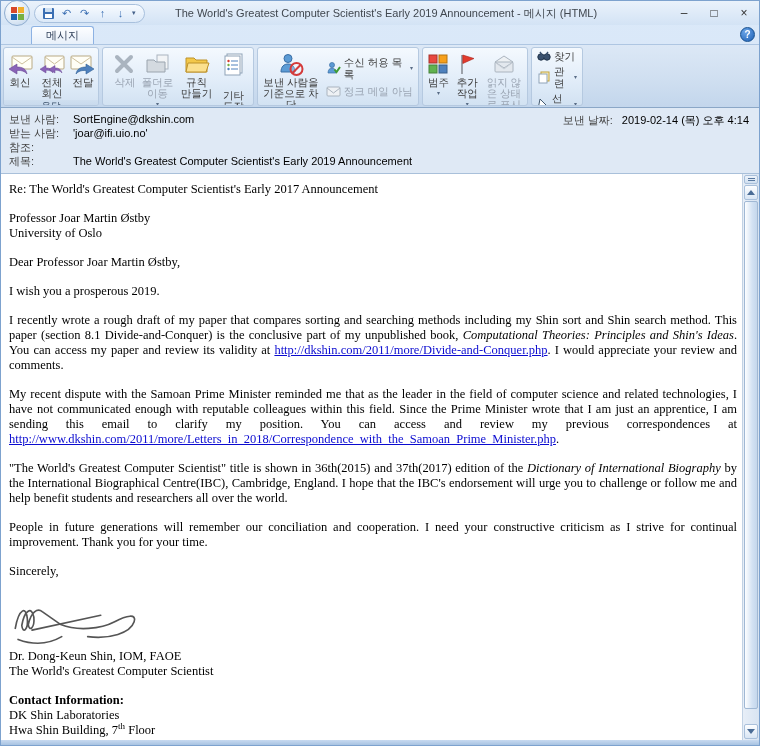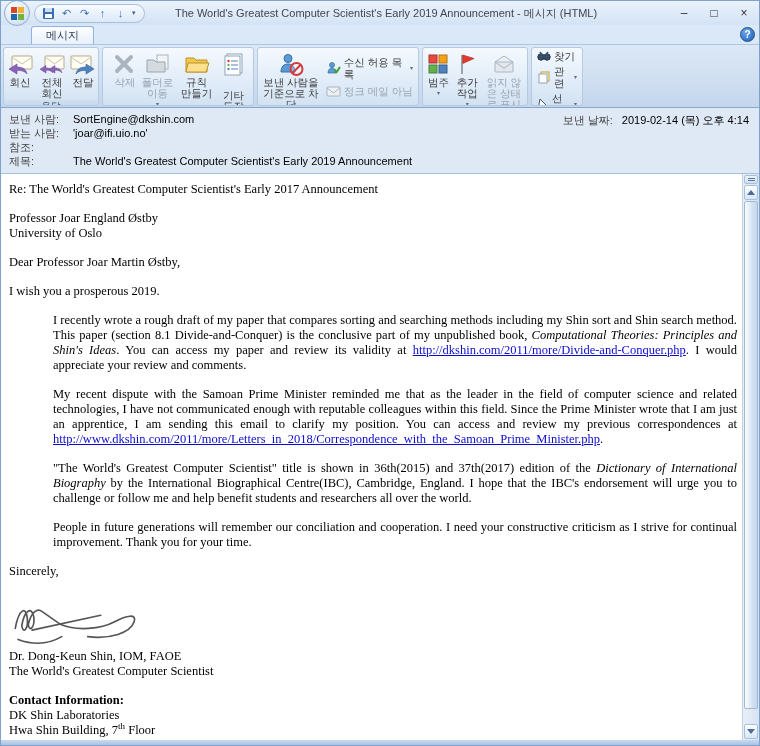--- a/index.html
+++ b/index.html
@@ -76,21 +76,21 @@
   .sentdate{position:absolute;right:10px;top:5px;line-height:14px;}
   .sentdate .hlabel{width:auto;margin-right:6px;color:#444;}
 
   
   .bodywrap{flex:1;position:relative;background:#fff;overflow:hidden;}
   .emailbody{position:absolute;left:0;top:0;right:17px;bottom:0;
     padding:8px 5px 8px 8px;
     font-family:"Liberation Serif", serif;font-size:12.5px;line-height:15px;color:#000;
     overflow:hidden;}
   .para{margin:0 0 14px 0;}
-  .para.justify{text-align:justify;margin-left:44px;}
+  .para.justify{text-align:justify;}
   .para a, .emailbody a{color:#0b0bd0;text-decoration:underline;}
   .sigfig{margin:0 0 4px 0;}
 
   
   .scrollbar{position:absolute;right:0;top:0;bottom:0;width:17px;
     background:linear-gradient(90deg,#e7eef7,#d8e4f2);border-left:1px solid #c2d2e4;
     display:flex;flex-direction:column;}
   .sb-btn{height:15px;flex:0 0 auto;display:flex;align-items:center;justify-content:center;
     background:linear-gradient(#fdfeff,#d8e5f4);border:1px solid #a9c0db;border-radius:2px;margin:1px;}
   .sb-split{height:9px;flex:0 0 auto;background:linear-gradient(#eef4fb,#cfdff0);
@@ -381,21 +381,21 @@
     </div>
     <div class="sentdate">
       <span class="hlabel">보낸 날짜:</span>
       <span class="hvalue">2019-02-14 (목) 오후 4:14</span>
     </div>
   </div>
 
   <div class="bodywrap">
     <div class="emailbody">
         <p class="para left"><span>Re: The World's Greatest Computer Scientist's Early 2017 Announcement</span></p>
-        <p class="para left"><span>Professor Joar England Østby</span><br><span>University of Oslo</span></p>
+        <p class="para left"><span>Professor Joar Martin Østby</span><br><span>University of Oslo</span></p>
         <p class="para left"><span>Dear Professor Joar Martin Østby,</span></p>
         <p class="para left"><span>I wish you a prosperous 2019.</span></p>
         <p class="para justify"><span>I recently wrote a rough draft of my paper that compares sorting and searching methods including my Shin sort and Shin search method. This paper (section 8.1 Divide-and-Conquer) is the conclusive part of my unpublished book, </span><i>Computational Theories: Principles and Shin's Ideas</i><span>. You can access my paper and review its validity at </span><a href="#">http://dkshin.com/2011/more/Divide-and-Conquer.php</a><span>. I would appreciate your review and comments.</span></p>
         <p class="para justify"><span>My recent dispute with the Samoan Prime Minister reminded me that as the leader in the field of computer science and related technologies, I have not communicated enough with reputable colleagues within this field. Since the Prime Minister wrote that I am just an apprentice, I am sending this email to clarify my position. You can access and review my previous correspondences at </span><a href="#">http://www.dkshin.com/2011/more/Letters_in_2018/Correspondence_with_the_Samoan_Prime_Minister.php</a><span>.</span></p>
         <p class="para justify"><span>"The World's Greatest Computer Scientist" title is shown in 36th(2015) and 37th(2017) edition of the </span><i>Dictionary of International Biography</i><span> by the International Biographical Centre(IBC), Cambridge, England. I hope that the IBC's endorsement will urge you to challenge or follow me and help benefit students and researchers all over the world.</span></p>
         <p class="para justify"><span>People in future generations will remember our conciliation and cooperation. I need your constructive criticism as I strive for continual improvement. Thank you for your time.</span></p>
         <p class="para left"><span>Sincerely,</span></p>
   <div class="sigfig">
     <svg width="150" height="52" viewBox="0 0 160 56">
       <g fill="none" stroke="#555" stroke-width="1.8" stroke-linecap="round">

